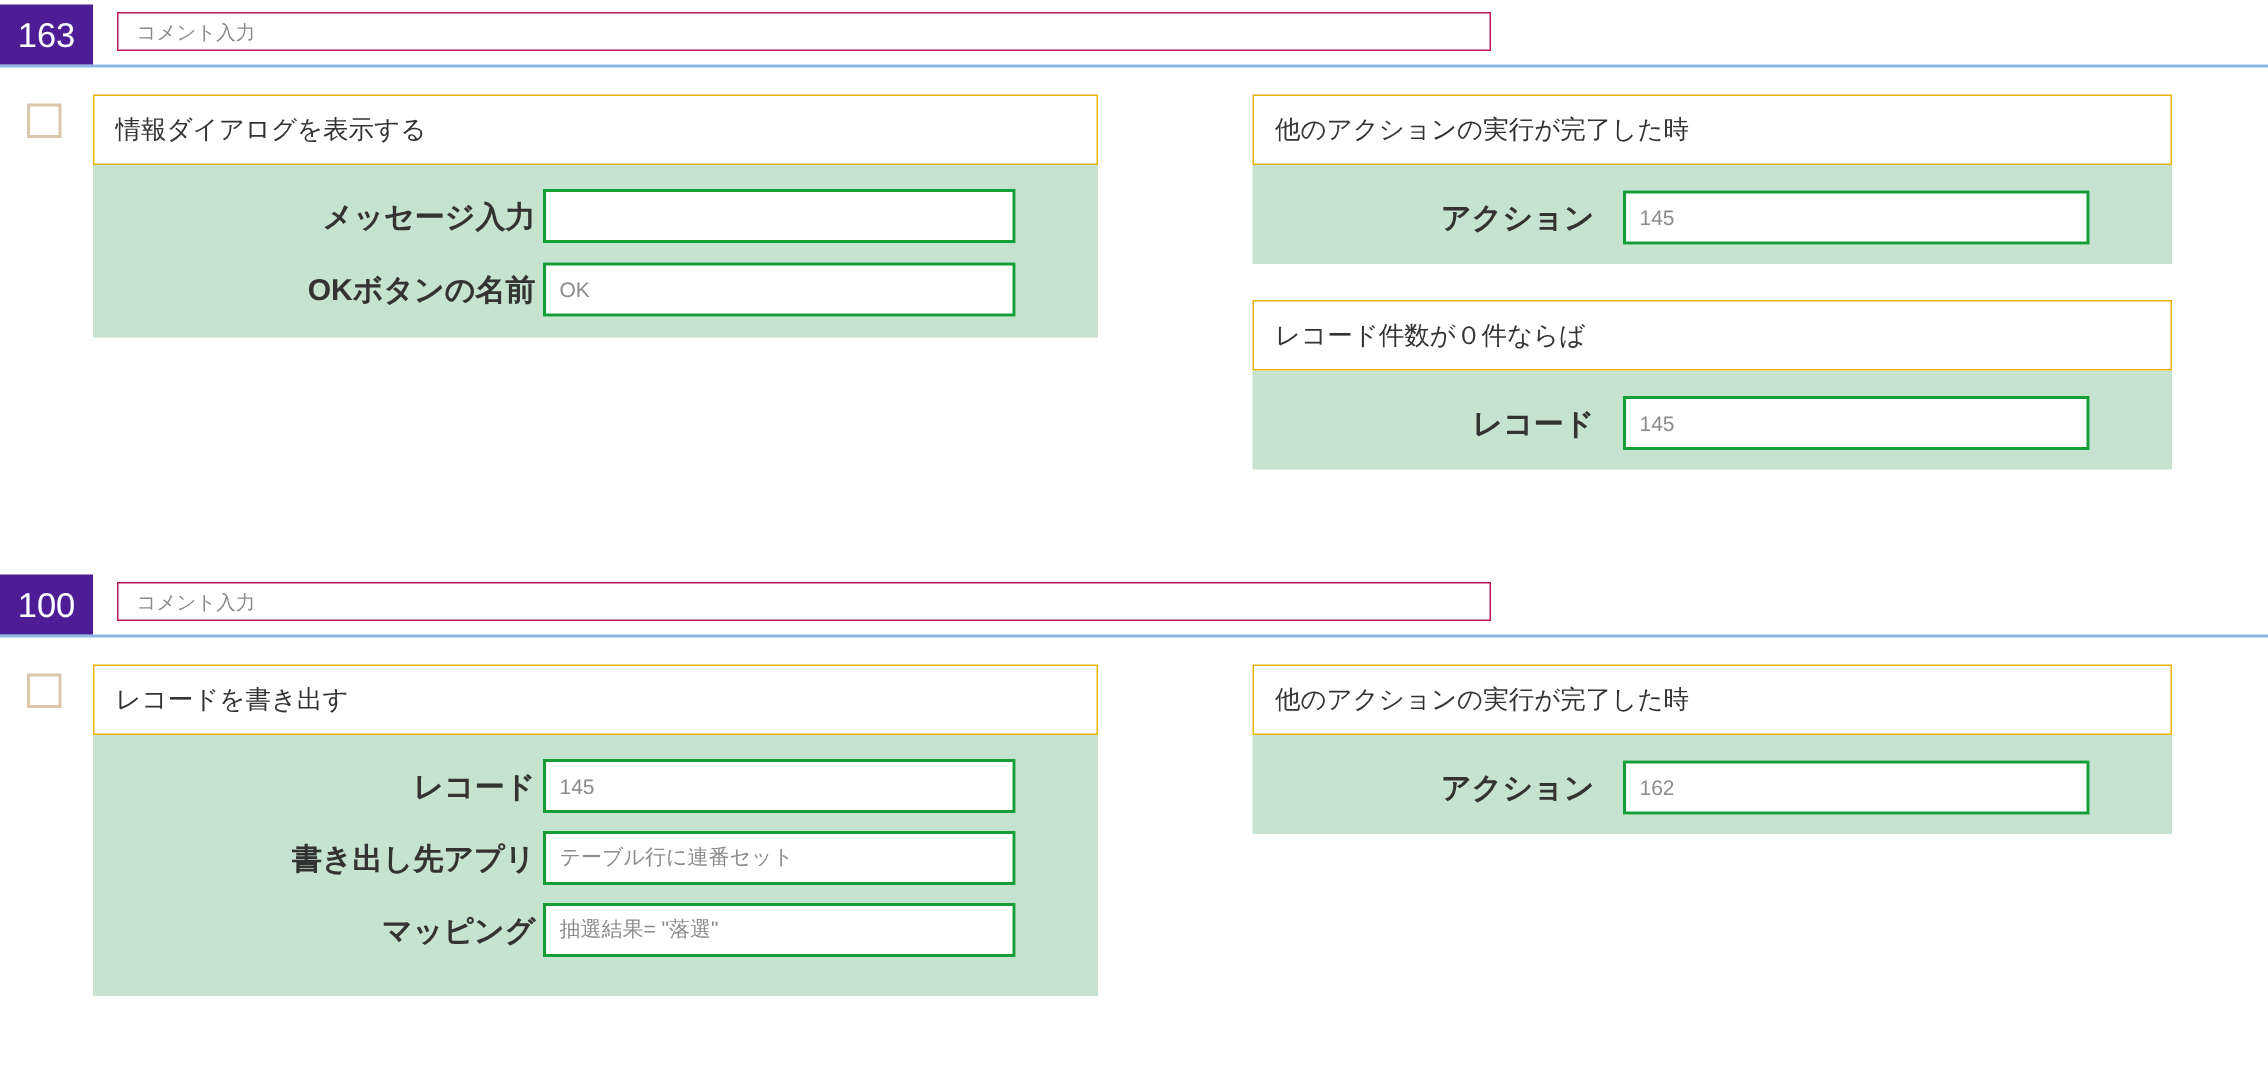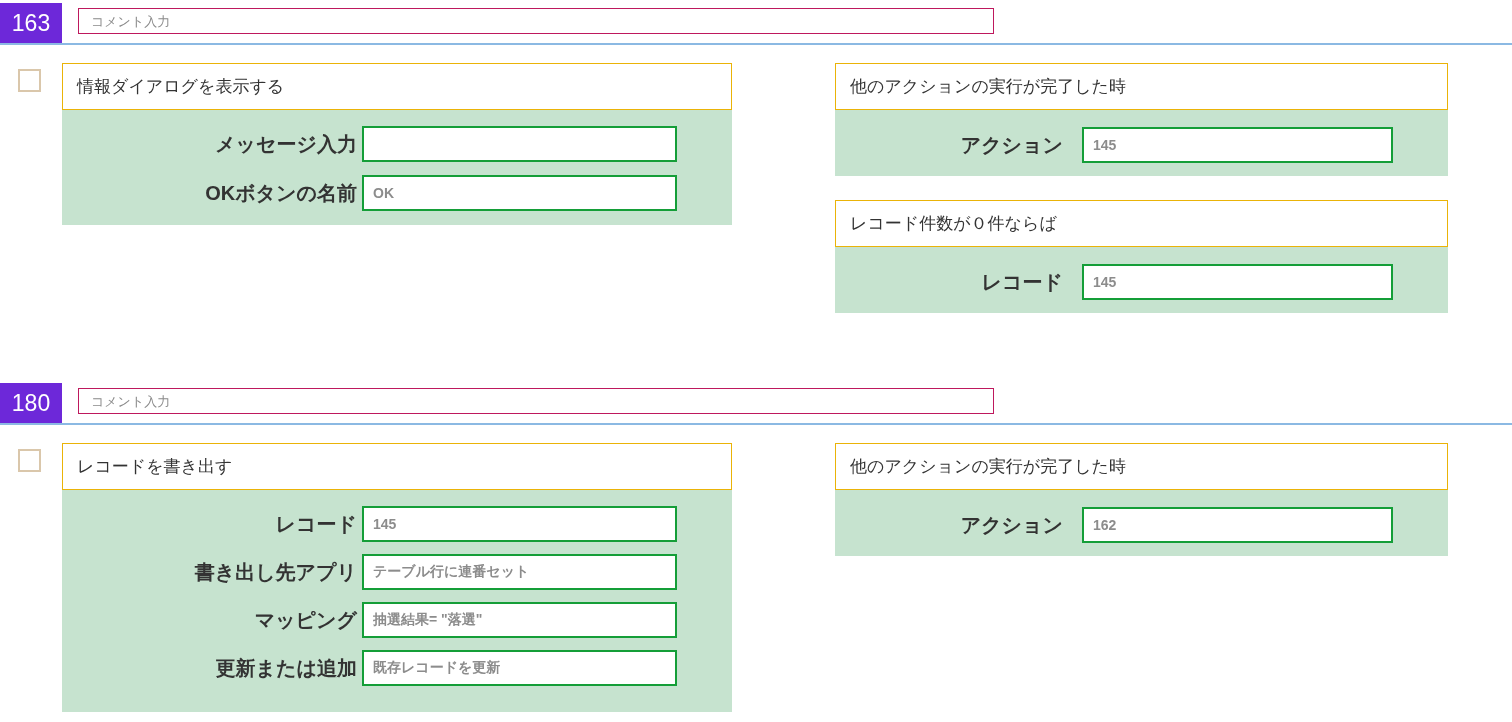--- a/index.html
+++ b/index.html
@@ -13,21 +13,21 @@
   .section { position: absolute; left: 0; width: 1512px; height: 380px; }
   #section-0 { top: 0; }
   #section-1 { top: 380px; }
 
   .divider {
     position: absolute; left: 0; top: 43px; width: 1512px; height: 2px;
     background: #8bb9e3;
   }
   .badge {
     position: absolute; left: 0; top: 3px; width: 62px; height: 40px;
-    background: #6d28d9; color: #ffffff;
+    background: #4c1d95; color: #ffffff;
     font-size: 23px; display: flex; align-items: center; justify-content: center;
     z-index: 2;
   }
   .comment-input {
     position: absolute; left: 78px; top: 8px; width: 916px; height: 26px;
     border: 1px solid #be185d; background: #ffffff;
     font-size: 13px; color: #555; padding: 0 0 0 12px; outline: none;
     font-family: "Liberation Sans", "DejaVu Sans", sans-serif;
   }
   .comment-input::placeholder { color: #8a8a8a; opacity: 1; }
@@ -66,21 +66,20 @@
   .card-left  .field-label { width: 295px; }
   .card-right .field-label { width: 228px; }
 
   .field-input {
     height: 36px; background: #ffffff;
     border: 2px solid #149e38;
     font-size: 14px; color: #8c8c8c;
     padding: 0 0 0 9px; outline: none;
     font-family: "Liberation Sans", "DejaVu Sans", sans-serif;
     flex: 0 0 auto;
-    font-weight: bold;
   }
   .card-left  .field-input { width: 315px; margin-left: 5px; }
   .card-right .field-input { width: 311px; margin-left: 19px; }
 </style>
 </head>
 <body>
 
 <div class="section" id="section-0">
   <div class="divider"></div>
   <div class="badge">163</div>
@@ -117,43 +116,39 @@
       <div class="field-row">
         <span class="field-label">レコード</span>
         <input class="field-input" type="text" value="145" style="">
       </div>
     </div>
   </div>
 </div>
 
 <div class="section" id="section-1">
   <div class="divider"></div>
-  <div class="badge">180</div>
+  <div class="badge">100</div>
   <input class="comment-input" type="text" placeholder="コメント入力" style="">
   <div class="checkbox"></div>
 
   <div class="card card-left">
     <div class="card-header">レコードを書き出す</div>
     <div class="card-body">
       <div class="field-row tight">
         <span class="field-label">レコード</span>
         <input class="field-input" type="text" value="145" style="">
       </div>
       <div class="field-row tight">
         <span class="field-label">書き出し先アプリ</span>
         <input class="field-input" type="text" value="テーブル行に連番セット" style="">
       </div>
       <div class="field-row tight">
         <span class="field-label">マッピング</span>
         <input class="field-input" type="text" value="抽選結果= &quot;落選&quot;" style="">
       </div>
-      <div class="field-row tight">
-        <span class="field-label">更新または追加</span>
-        <input class="field-input" type="text" value="既存レコードを更新" style="">
-      </div>
     </div>
   </div>
 
   <div class="card card-right">
     <div class="card-header">他のアクションの実行が完了した時</div>
     <div class="card-body">
       <div class="field-row">
         <span class="field-label">アクション</span>
         <input class="field-input" type="text" value="162" style="">
       </div>

